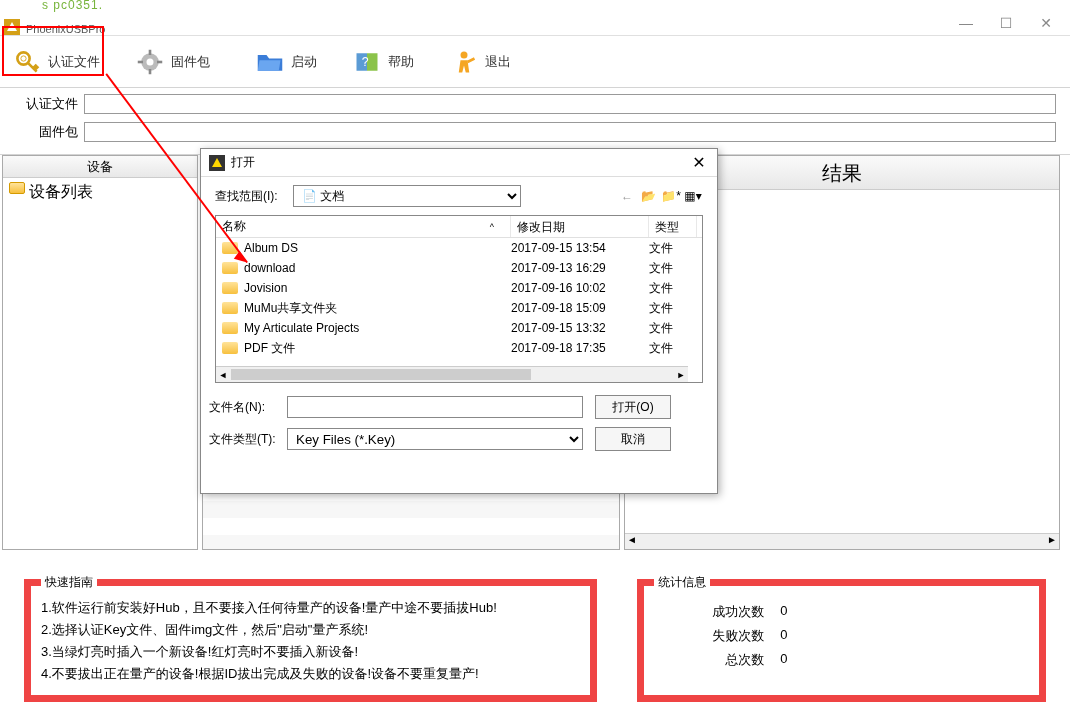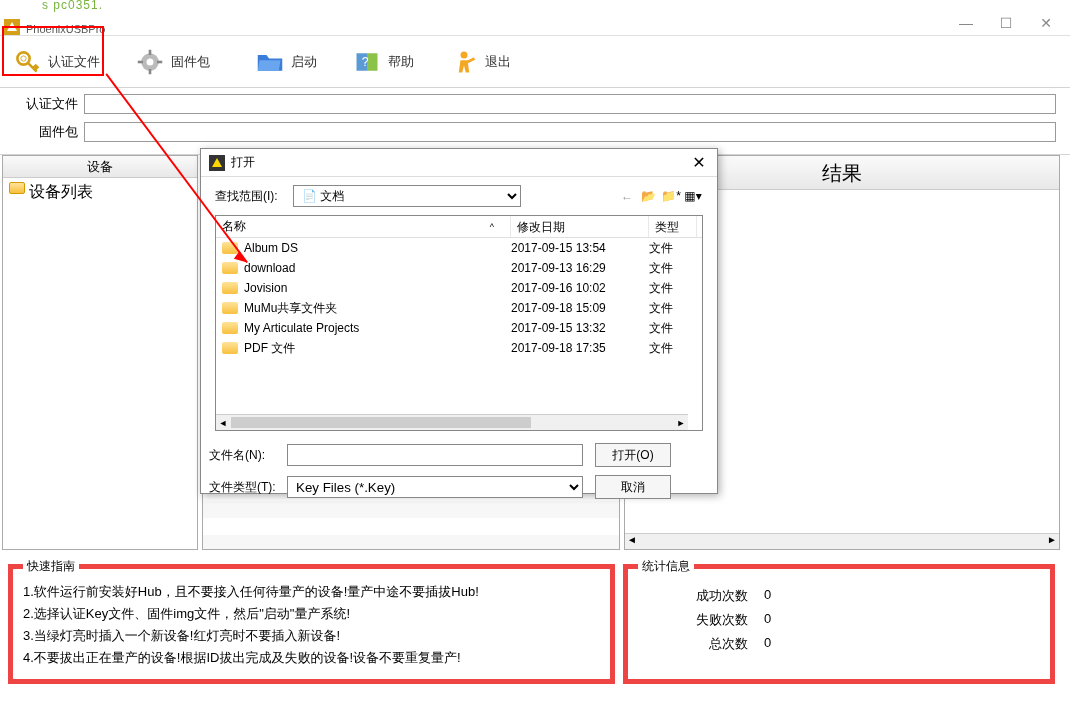--- a/index.html
+++ b/index.html
@@ -45,21 +45,21 @@
 .result-panel { width: 436px; display: flex; flex-direction: column; }
 .result-head { height: 34px; line-height: 34px; font-size: 20px; }
 .result-body { flex: 1; background: #fff; overflow: auto; }
 .scroll-hint { height: 16px; background: #f0f0f0; border-top: 1px solid #ccc; display: flex; }
 .scroll-hint .sh-left { width: 14px; text-align: center; font-size: 10px; }
 .scroll-hint .sh-track { flex: 1; }
 .scroll-hint .sh-right { width: 14px; text-align: center; font-size: 10px; }
 
 
 .bottom { display: flex; padding: 4px; }
-fieldset { border: 5px solid #ef4444; padding: 6px 10px 10px; margin: 4px; }
+fieldset { border: 7px solid #ef4444; padding: 6px 10px 10px; margin: 20px; }
 legend { padding: 0 4px; font-size: 12px; }
 .guide { width: 607px; }
 .guide ol { list-style: none; }
 .guide li { font-size: 13px; line-height: 22px; }
 .stats { width: 432px; }
 .stats-row { display: flex; margin: 6px 0; }
 .stats-row .k { width: 110px; text-align: right; margin-right: 16px; font-size: 13px; }
 .stats-row .v { font-size: 13px; }
 
 
@@ -72,21 +72,21 @@
 .dlg-title .dlg-t { flex: 1; font-size: 12px; }
 .dlg-title .dlg-close { width: 20px; text-align: center; cursor: pointer; font-size: 16px; }
 .dlg-row { display: flex; align-items: center; padding: 8px 14px 4px; }
 .dlg-row label { width: 78px; font-size: 12px; }
 .dlg-row .combo { flex: 1; display: flex; }
 .dlg-row .combo select, .dlg-row .combo input { height: 22px; border: 1px solid #888; padding: 0 4px; font-size: 12px; background: #fff; }
 .dlg-row .combo select { width: 228px; }
 .dlg-toolbar-btns { display: flex; margin-left: 10px; gap: 2px; }
 .dlg-toolbar-btns span { width: 20px; height: 20px; display: flex; align-items: center; justify-content: center; font-size: 12px; cursor: pointer; }
 
-.file-list { margin: 4px 14px; border: 1px solid #888; height: 216px; position: relative; overflow: hidden; }
+.file-list { margin: 4px 14px; border: 1px solid #888; height: 168px; position: relative; overflow: hidden; }
 .fl-head { display: flex; height: 22px; background: #fff; border-bottom: 1px solid #e0e0e0; font-size: 12px; }
 .fl-head div { padding: 3px 6px; border-right: 1px solid #e8e8e8; }
 .fl-col-name { width: 295px; display: flex; align-items: center; }
 .fl-col-date { width: 138px; }
 .fl-col-type { width: 48px; }
 .fl-body { overflow-y: auto; height: 126px; }
 .fl-row { display: flex; height: 20px; align-items: center; font-size: 12px; }
 .fl-row .fl-col-name { display: flex; align-items: center; padding-left: 6px; }
 .fl-row .fldr { width: 16px; height: 12px; background: linear-gradient(#ffe39a,#f7c03e); border-radius: 2px; margin-right: 6px; }
 .fl-scroll-x { position: absolute; bottom: 0; left: 0; right: 14px; height: 16px; background: #f0f0f0; border-top: 1px solid #ccc; display: flex; align-items: center; }

